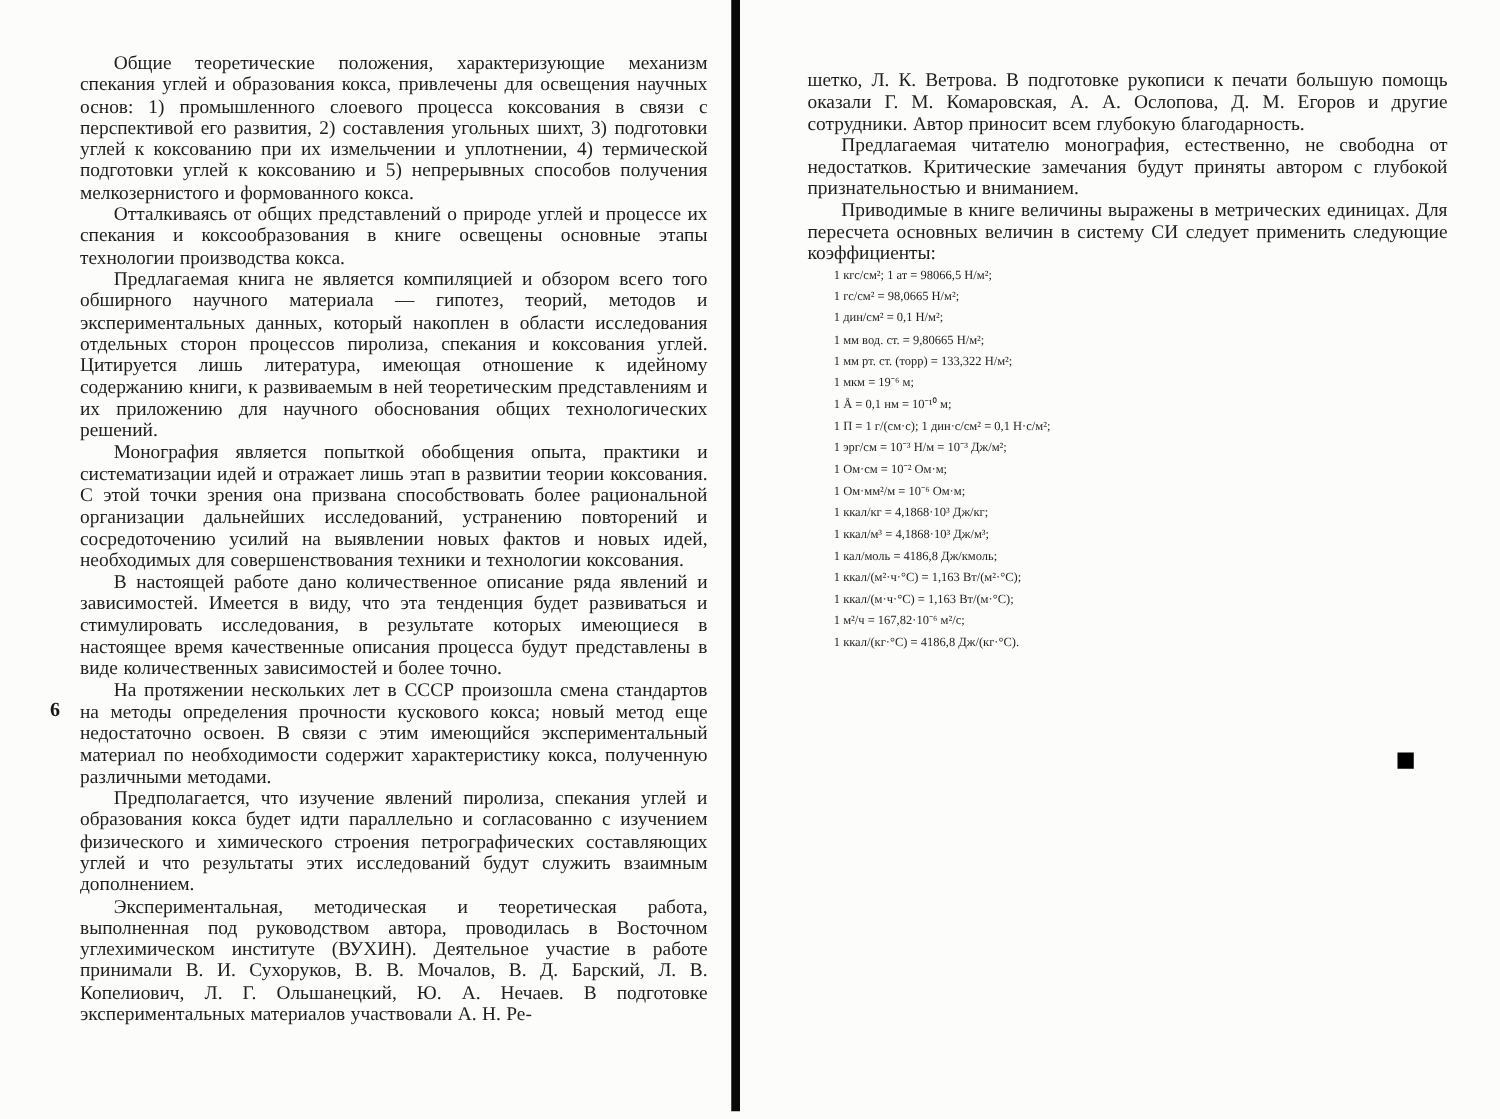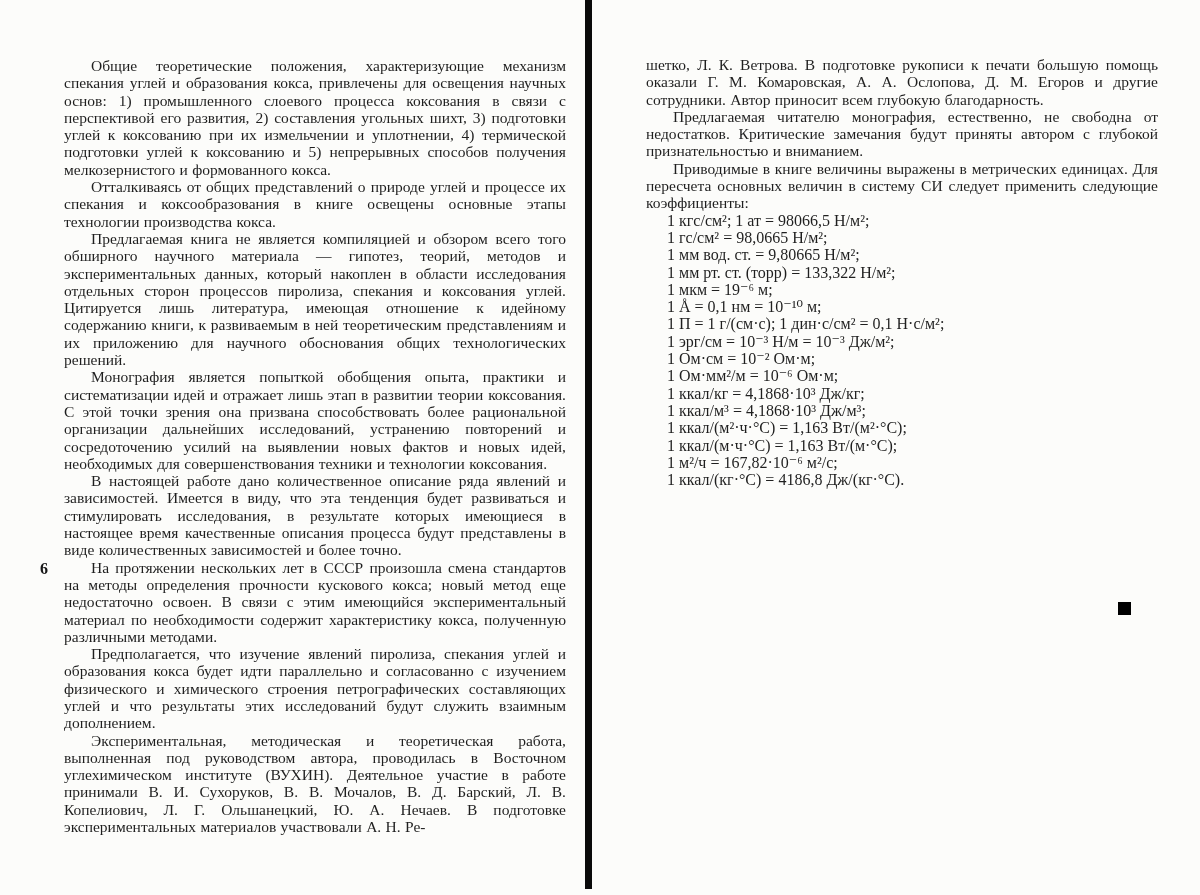--- a/index.html
+++ b/index.html
@@ -11,40 +11,41 @@
     font-family: "Liberation Serif", "DejaVu Serif", serif;
     color: #1f1f1f;
   }
   .scan-spread { position: absolute; inset: 0; }
   .gutter-line {
     position: absolute; left: 585px; top: 0;
     width: 7px; height: 889px;
     background: #0a0a0a;
   }
   .page-column { position: absolute; }
-  .page-column.left  { left: 64px;  top: 42px; width: 502px; margin-top: 15px; }
+  .page-column.left  { left: 64px;  top: 42px; width: 502px; }
   .page-column.right { left: 646px; top: 56px; width: 512px; }
   p.para {
     margin: 0;
     font-size: 15.5px;
     line-height: 17.3px;
     text-align: justify;
     hyphens: auto;
     word-spacing: 0.5px;
   }
   p.para.indent { text-indent: 27px; }
   ul.unit-list {
     margin: 0; padding: 0;
     list-style: none;
   }
   ul.unit-list li {
-    font-size: 16px;
+    font-size: 10px;
     line-height: 17.3px;
     padding-left: 21px;
     white-space: nowrap;
+    font-family: Liberation Serif, serif;
   }
   .margin-page-number {
     position: absolute; left: 40px; top: 560px;
     font-size: 16px; font-weight: bold;
     color: #161616;
   }
   .ink-square-mark {
     position: absolute; left: 1118px; top: 602px;
     width: 13px; height: 13px;
     background: #000;
@@ -71,30 +72,32 @@
   </div>
 
   <div class="page-column right">
     <p class="para">шетко, Л. К. Ветрова. В подготовке рукописи к печати большую помощь оказали Г. М. Комаровская, А. А. Ослопова, Д. М. Егоров и другие сотрудники. Автор приносит всем глубокую благодарность.</p>
     <p class="para indent">Предлагаемая читателю монография, естественно, не свободна от недостатков. Критические замечания будут приняты автором с глубокой признательностью и вниманием.</p>
     <p class="para indent">Приводимые в книге величины выражены в метрических единицах. Для пересчета основных величин в систему СИ следует применить следующие коэффициенты:</p>
 
     <ul class="unit-list">
       <li>1 кгс/см²; 1 ат = 98066,5 Н/м²;</li>
       <li>1 гс/см² = 98,0665 Н/м²;</li>
+      <li>1 дин/см² = 0,1 Н/м²;</li>
       <li>1 мм вод. ст. = 9,80665 Н/м²;</li>
       <li>1 мм рт. ст. (торр) = 133,322 Н/м²;</li>
       <li>1 мкм = 19⁻⁶ м;</li>
       <li>1 Å = 0,1 нм = 10⁻¹⁰ м;</li>
       <li>1 П = 1 г/(см·с); 1 дин·с/см² = 0,1 Н·с/м²;</li>
       <li>1 эрг/см = 10⁻³ Н/м = 10⁻³ Дж/м²;</li>
       <li>1 Ом·см = 10⁻² Ом·м;</li>
       <li>1 Ом·мм²/м = 10⁻⁶ Ом·м;</li>
       <li>1 ккал/кг = 4,1868·10³ Дж/кг;</li>
       <li>1 ккал/м³ = 4,1868·10³ Дж/м³;</li>
+      <li>1 кал/моль = 4186,8 Дж/кмоль;</li>
       <li>1 ккал/(м²·ч·°С) = 1,163 Вт/(м²·°С);</li>
       <li>1 ккал/(м·ч·°С) = 1,163 Вт/(м·°С);</li>
       <li>1 м²/ч = 167,82·10⁻⁶ м²/с;</li>
       <li>1 ккал/(кг·°С) = 4186,8 Дж/(кг·°С).</li>
     </ul>
   </div>
 
   <div class="ink-square-mark"></div>
 
 </div>

